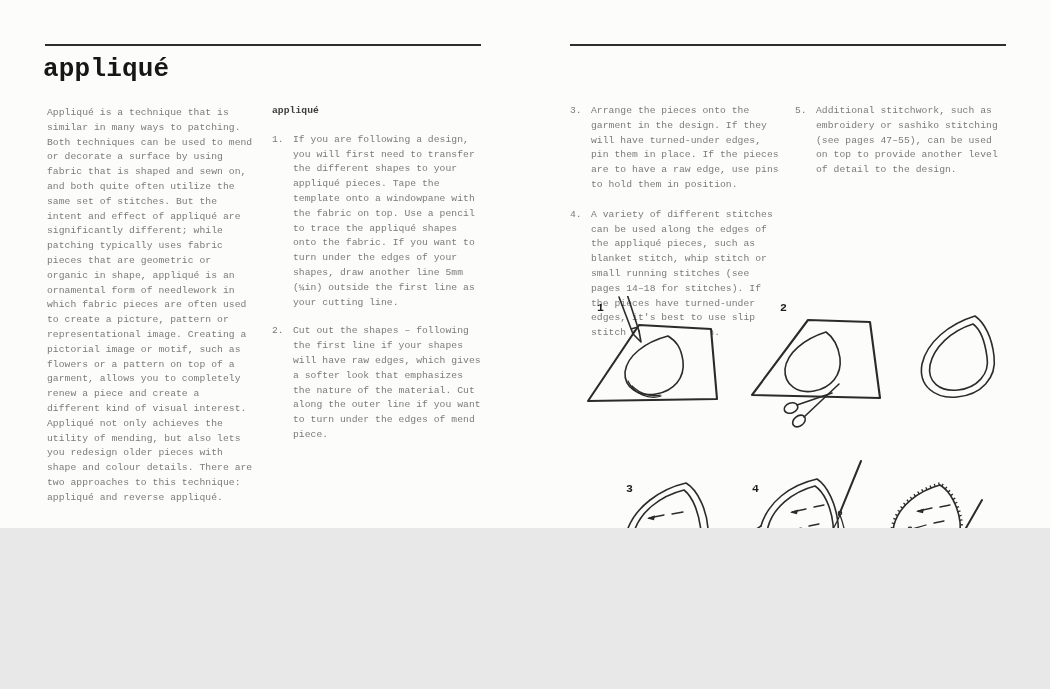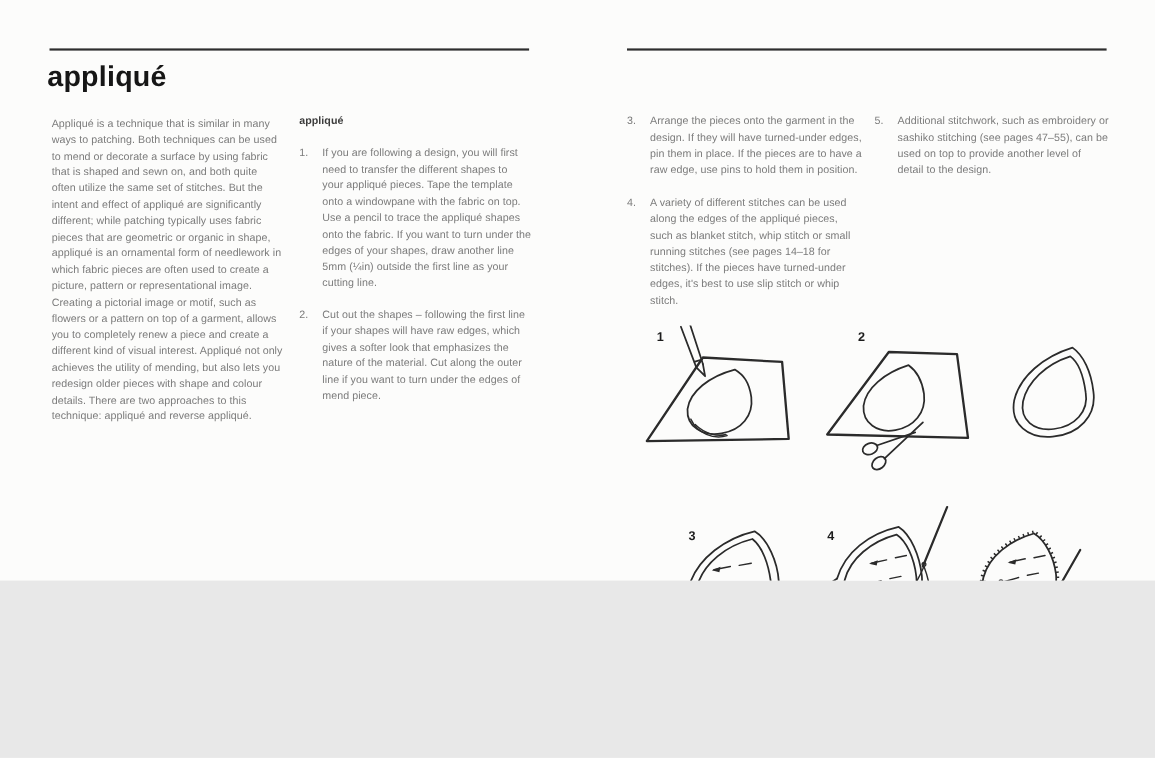--- a/index.html
+++ b/index.html
@@ -1,20 +1,20 @@
 <!DOCTYPE html>
 <html><head>
 <meta charset="utf-8">
 <style>
   html, body { margin: 0; padding: 0; background: #e8e8e8; }
   .canvas {
     position: relative;
     width: 1050px; height: 528px;
     background: #fcfcfb;
-    font-family: Liberation Sans, sans-serif;
+    font-family: Liberation Mono, monospace;
     overflow: hidden;
     margin: 0 auto;
   }
   .rule { position: absolute; top: 44px; height: 2px; background: #2e2e2e; width: 436px; }
   .rule-left  { left: 45px; }
   .rule-right { left: 570px; }
 
   .page-title {
     position: absolute; left: 43px; top: 54px;
     font-size: 26px; font-weight: bold; color: #161616; letter-spacing: 0.2px;

